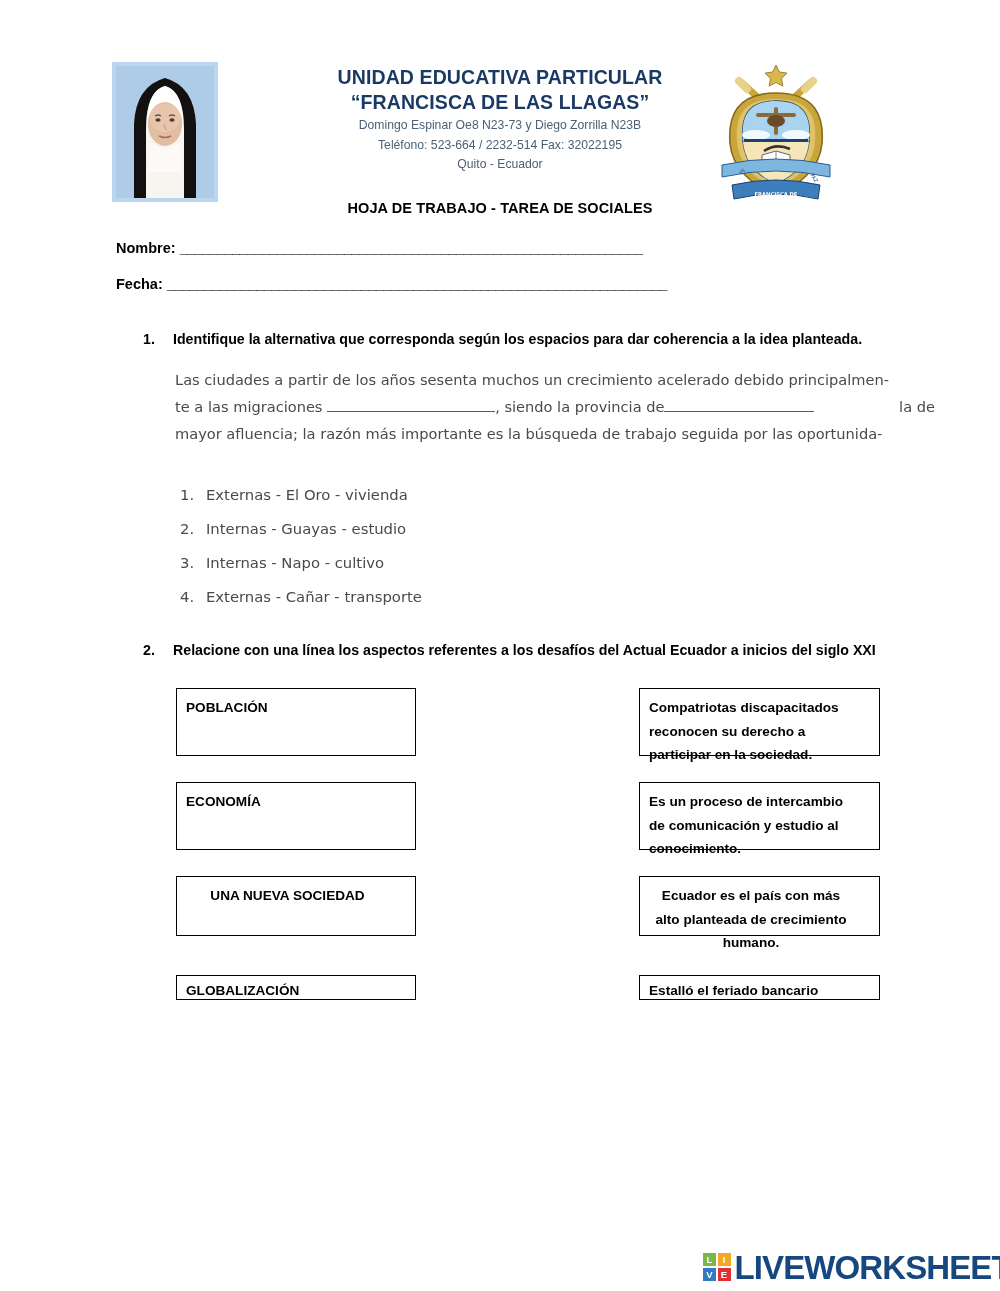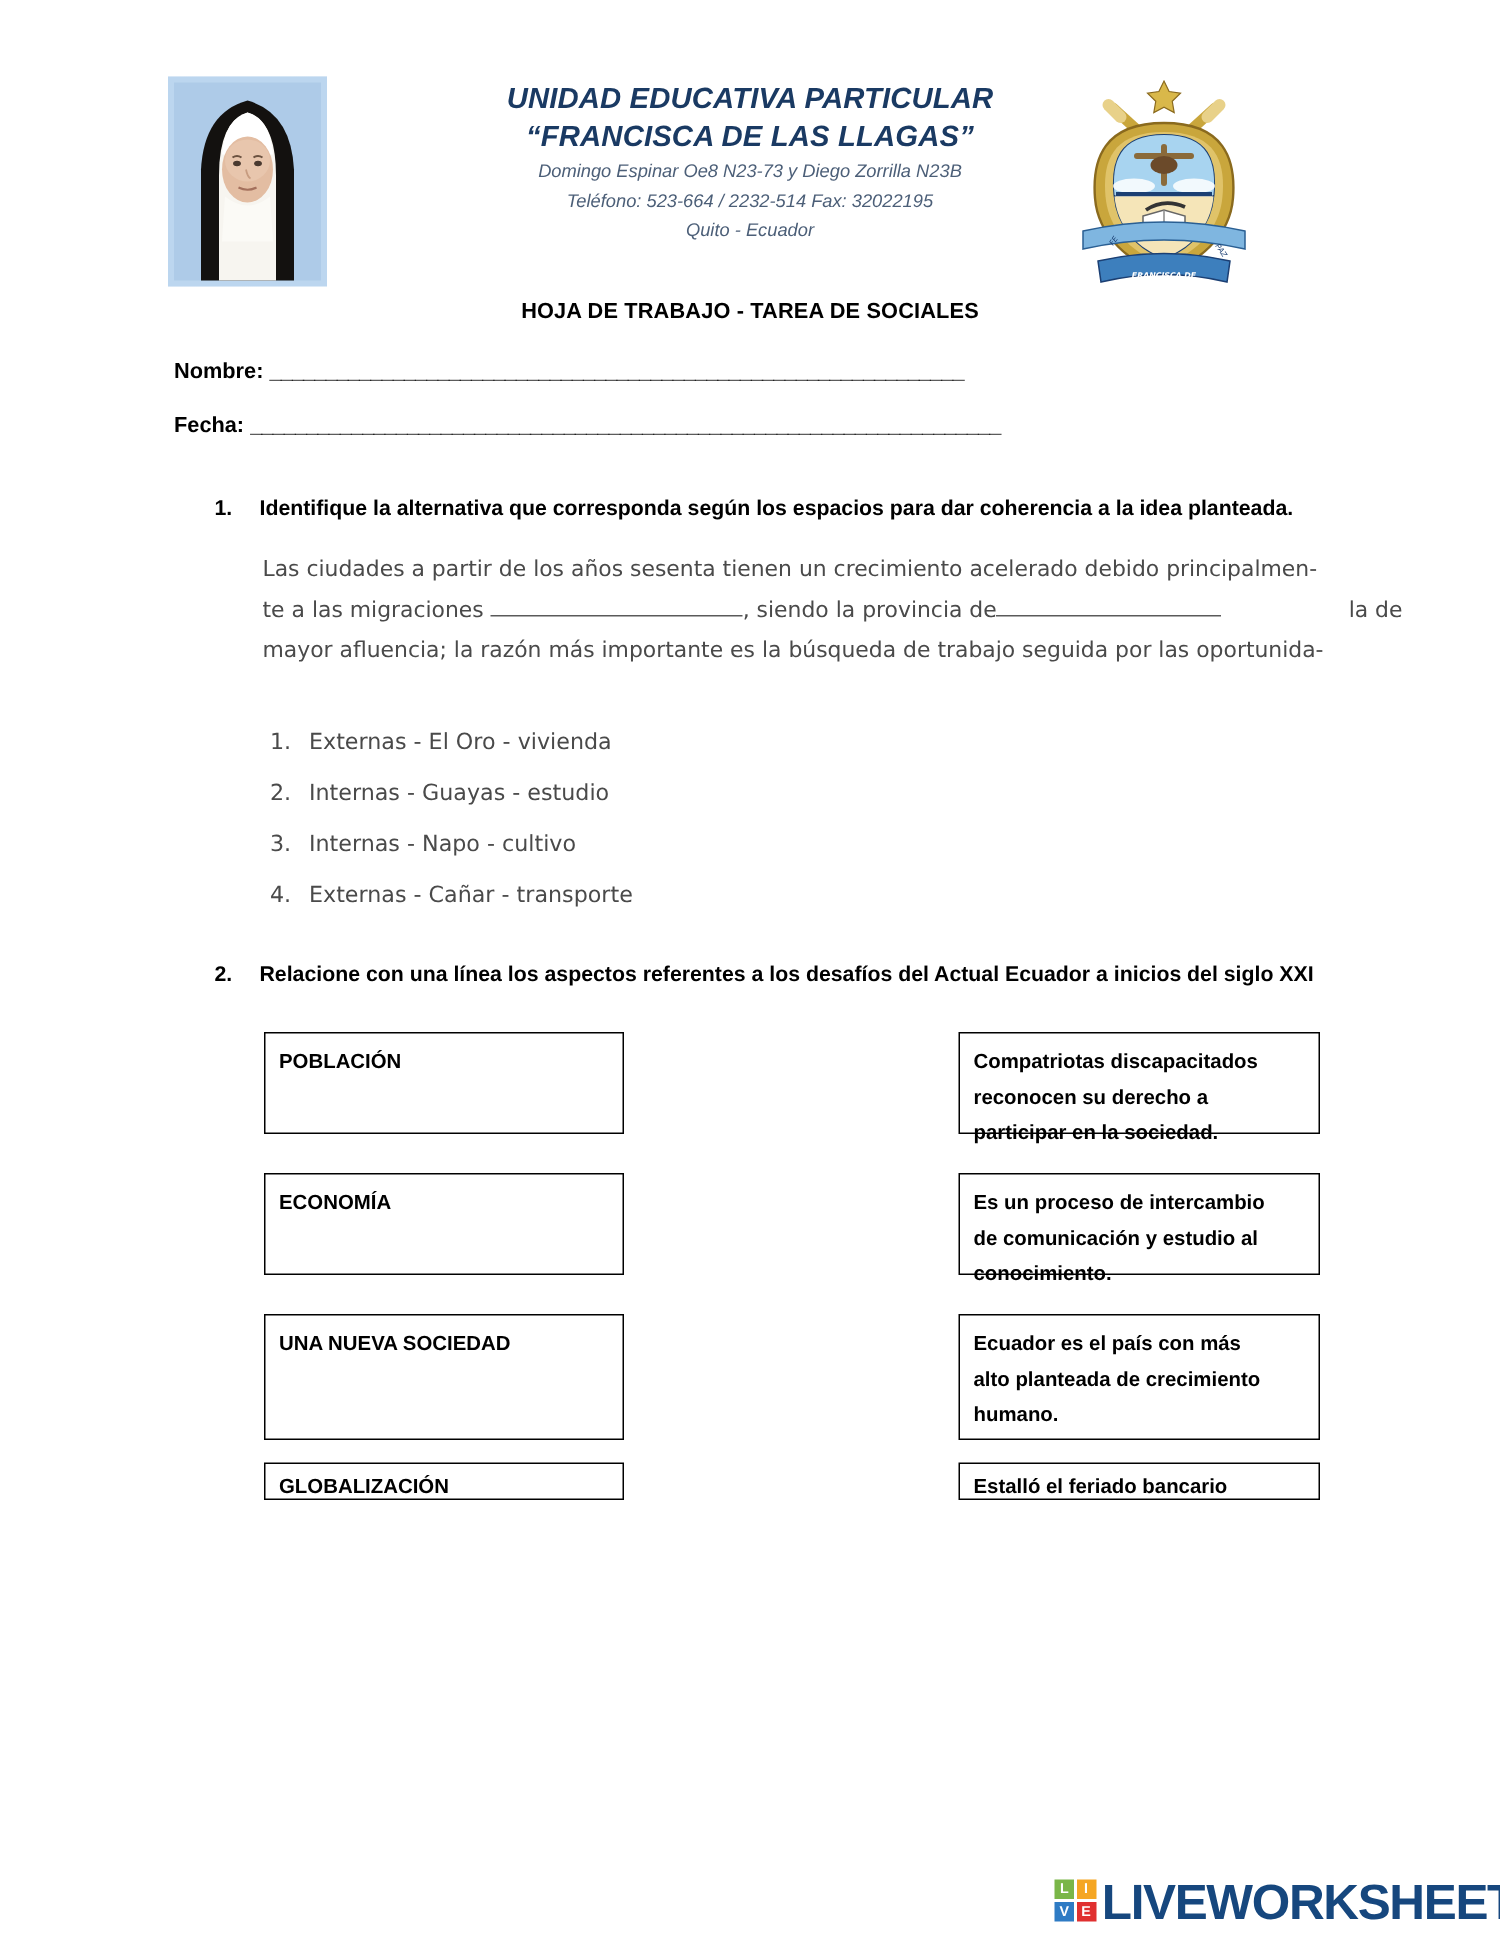--- a/index.html
+++ b/index.html
@@ -13,24 +13,23 @@
     height: 1291px;
     position: relative;
     font-family: "Liberation Sans", sans-serif;
     color: #000;
     overflow: hidden;
   }
 
   
   .header {
     position: absolute;
-    left: 0; top: 46px;
+    left: 0; top: 57px;
     width: 804px;
     height: 150px;
-    font-style: italic;
   }
   .nun-photo {
     position: absolute;
     left: 112px; top: 5px;
     width: 106px; height: 140px;
     background: linear-gradient(160deg,#b9d5ef 0%, #a9c9e8 45%, #c3dcf2 100%);
     overflow: hidden;
   }
   .nun-photo svg { display:block; width:106px; height:140px; }
 
@@ -156,21 +155,21 @@
     font-size: 13.6px;
     font-weight: bold;
     line-height: 23.5px;
     padding: 7px 26px 4px 9px;
   }
   .col-left  { left: 176px; width: 240px; }
   .col-right { left: 639px; width: 241px; }
 
   .r1 { top: 0px;   height: 68px; }
   .r2 { top: 94px;  height: 68px; }
-  .r3 { top: 188px; height: 84px; }
+  .r3 { top: 188px; height: 60px; text-align: center; }
   .r4 { top: 287px; height: 25px; padding-top: 3px; }
 
   .col-right.r4 { padding-top: 3px; }
 
   
   .lw-logo {
     position: absolute;
     left: 703px; top: 1249px;
     display: flex;
     align-items: center;
@@ -289,21 +288,21 @@
   <span class="field-label">Fecha:</span>
   <span class="field-rule">___________________________________________________________________</span>
 </div>
 
 <div class="q-row" id="q1">
   <span class="q-num">1.</span>
   <span class="q-text">Identifique la alternativa que corresponda según los espacios para dar coherencia a la idea planteada.</span>
 </div>
 
 <div class="scan-para">
-  <span class="ln">Las ciudades a partir de los años sesenta tienen un crecimiento acelerado debido  principalmen-</span>
+  <span class="ln">Las ciudades a partir de los años sesenta muchos un crecimiento acelerado debido  principalmen-</span>
   <span class="ln spread">
     <span><span>te a las migraciones</span>
     <span class="blank blank-a"></span><span>, siendo la provincia de</span><span class="blank blank-b"></span></span>
     <span>la de</span>
   </span>
   <span class="ln">mayor afluencia; la razón más importante es la búsqueda de trabajo seguida por las oportunida-</span>
 </div>
 
 <div class="scan-options">
   <div class="opt">

